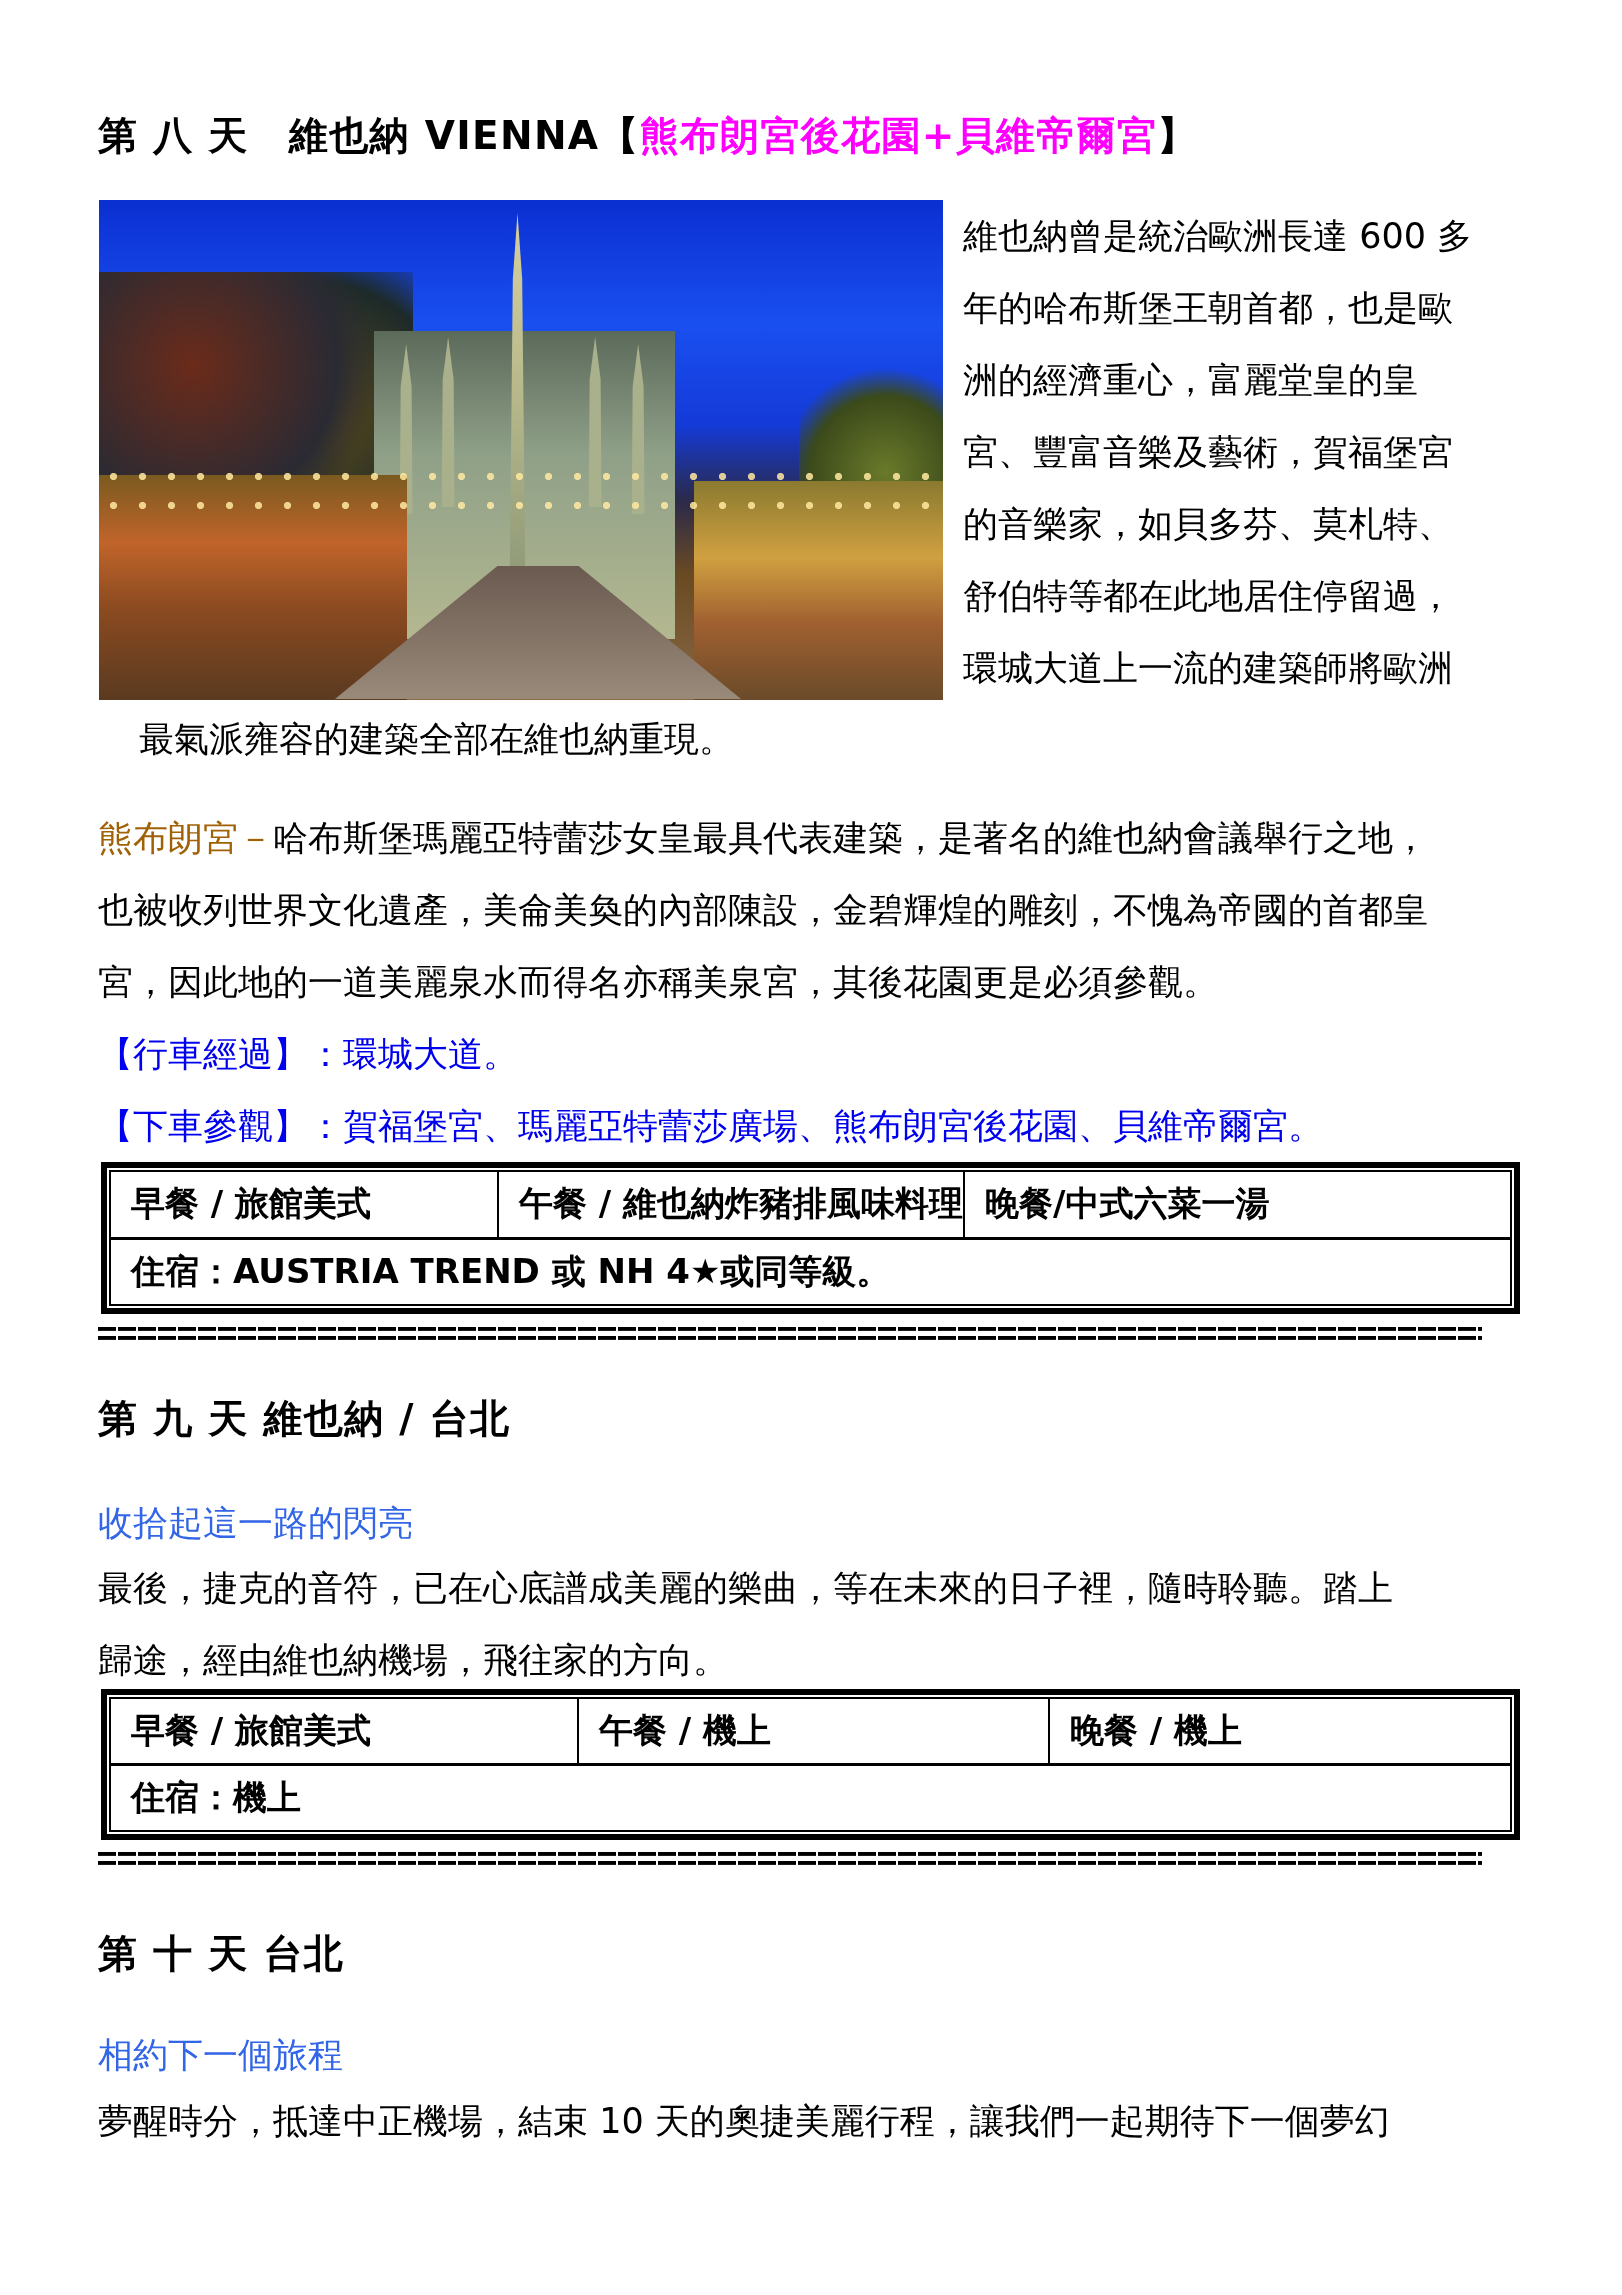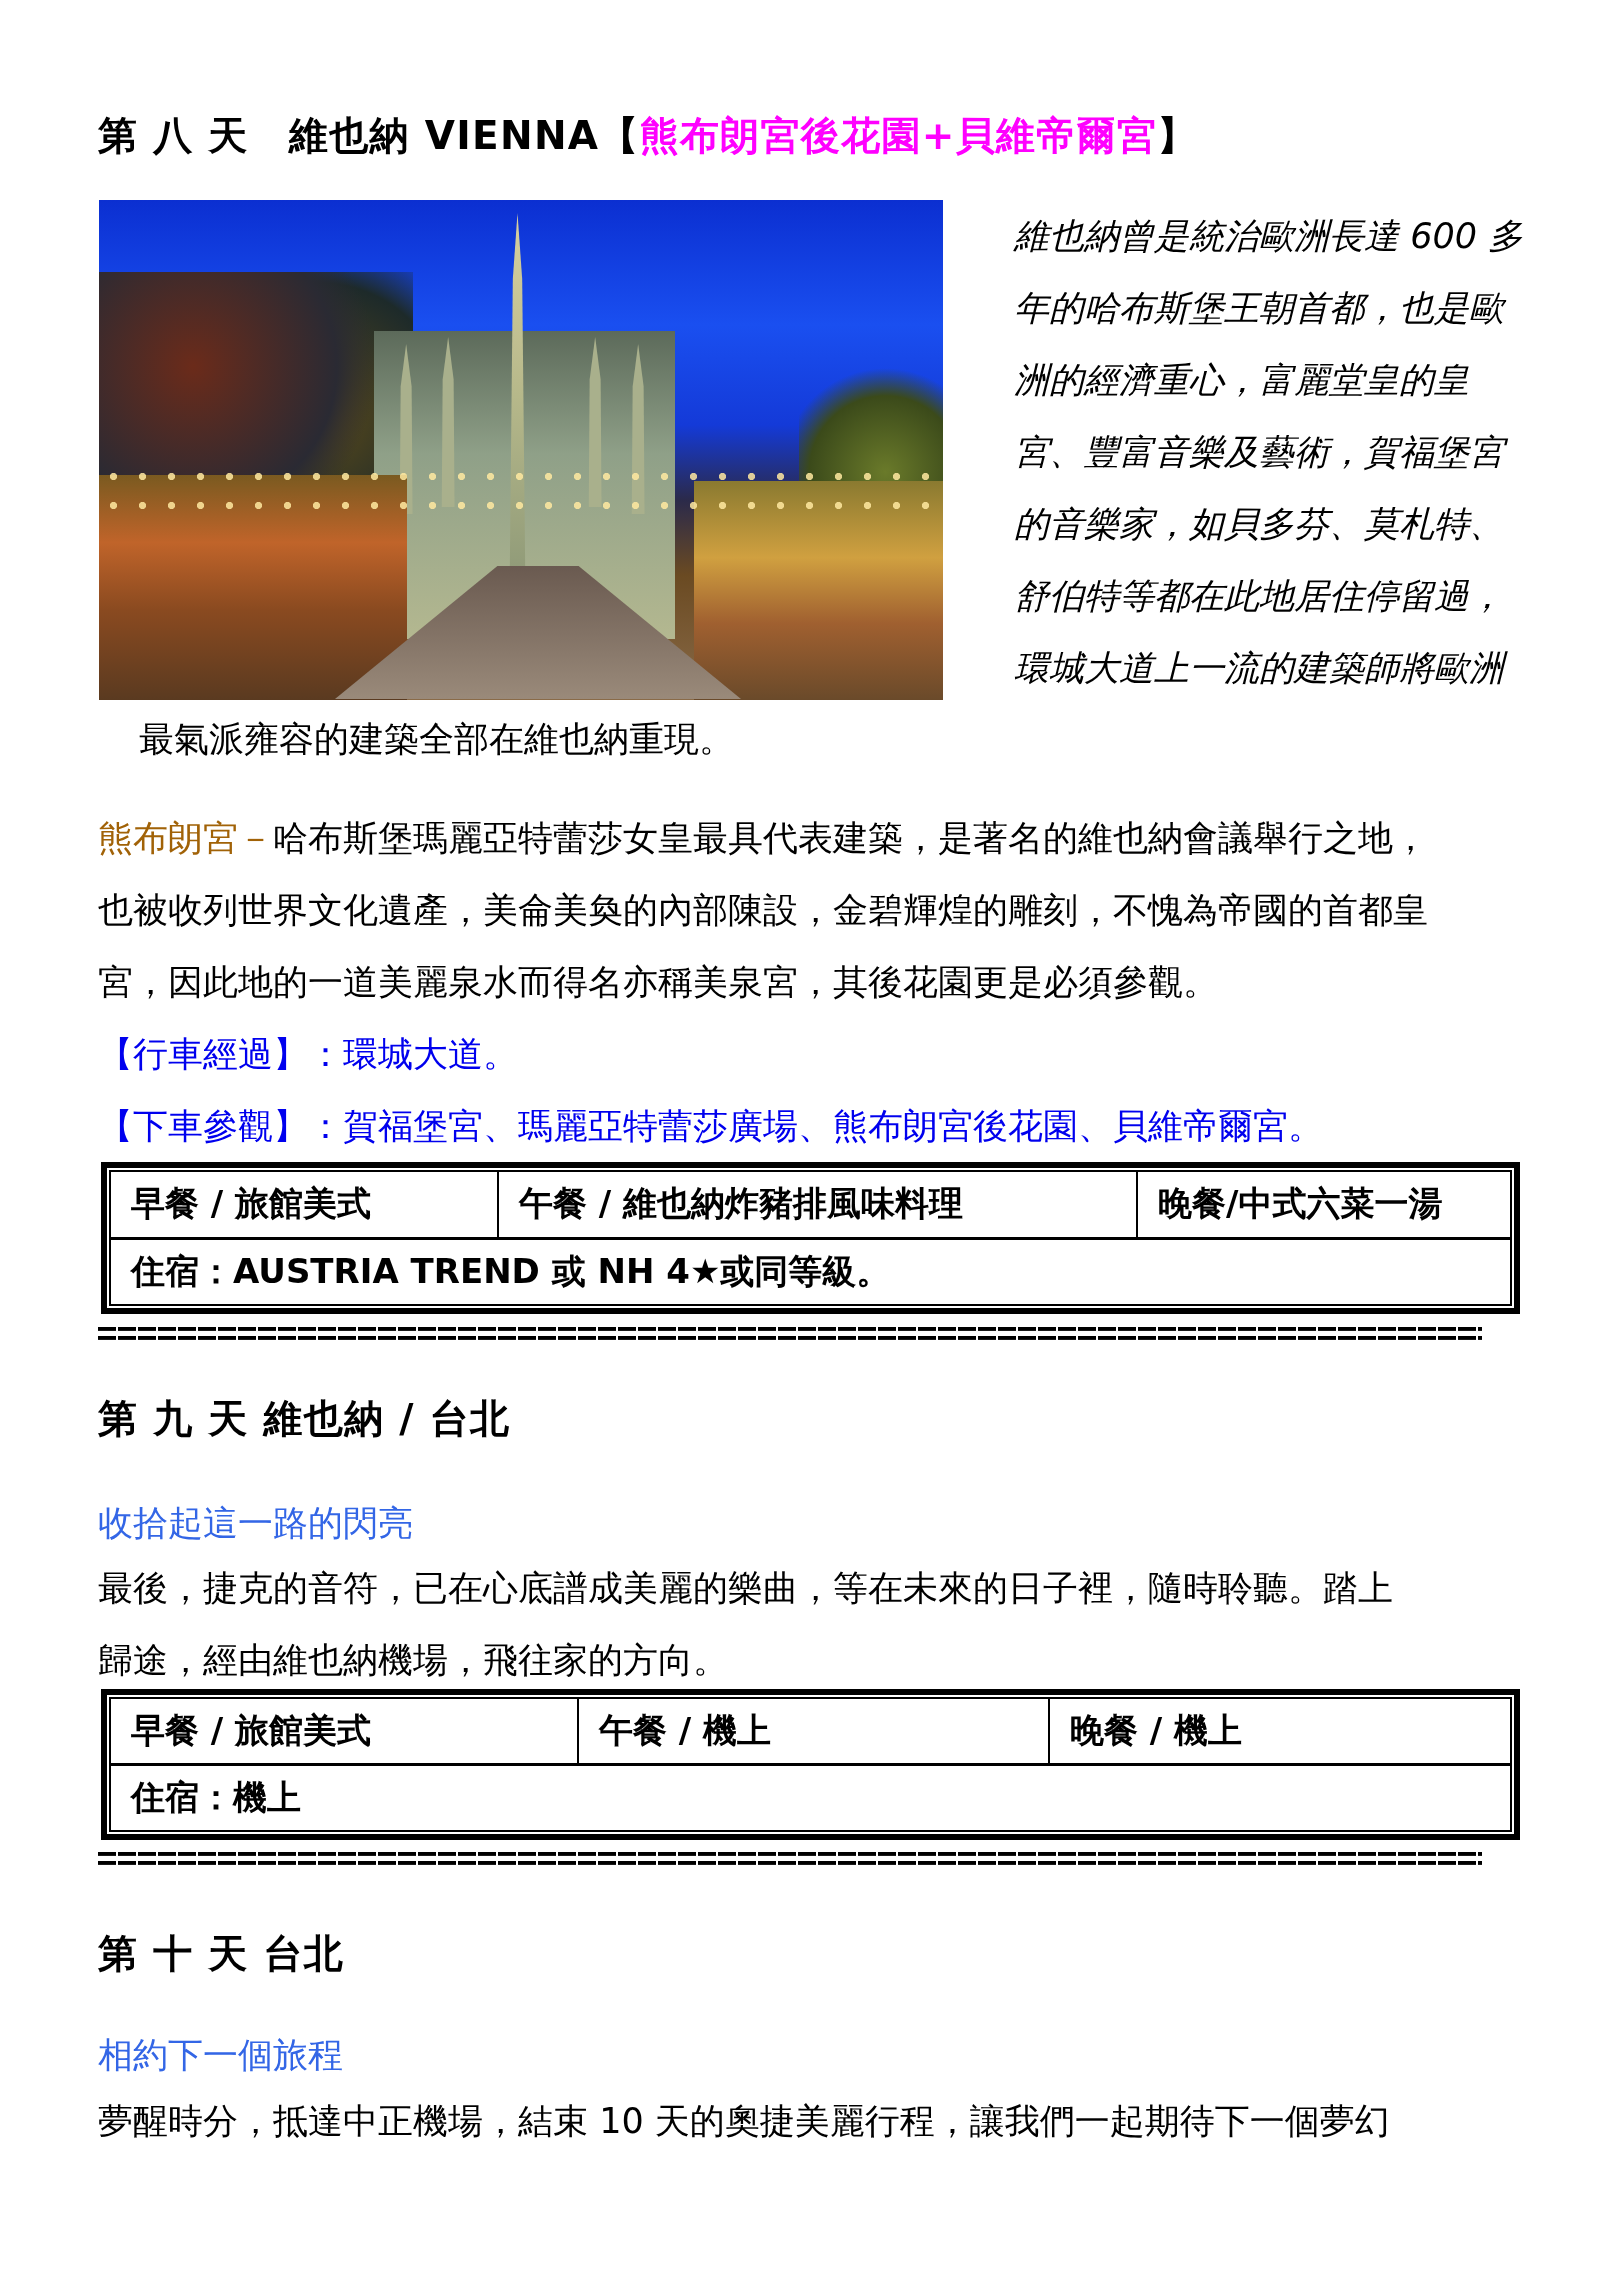--- a/index.html
+++ b/index.html
@@ -67,21 +67,21 @@
   <div class="spire" style="left:487px; top:137px;"></div>
   <div class="spire" style="left:530px; top:144px;"></div>
   <div class="tower"></div>
   <div class="tree-r"></div>
   <div class="stalls-l"></div>
   <div class="stalls-r"></div>
   <div class="street"></div>
   <div class="lights"></div>
 </div>
 
-<div class="abs body-text" style="left:1014px; top:200px;font-style:italic;">
+<div class="abs body-text" style="left:963px; top:200px;">
   <div>維也納曾是統治歐洲長達 600 多</div>
   <div>年的哈布斯堡王朝首都，也是歐</div>
   <div>洲的經濟重心，富麗堂皇的皇</div>
   <div>宮、豐富音樂及藝術，賀福堡宮</div>
   <div>的音樂家，如貝多芬、莫札特、</div>
   <div>舒伯特等都在此地居住停留過，</div>
   <div>環城大道上一流的建築師將歐洲</div>
 </div>
 <div class="abs body-text" style="left:108px; top:703px;margin-left:31px;">最氣派雍容的建築全部在維也納重現。</div>
 
@@ -91,21 +91,21 @@
   <div>宮，因此地的一道美麗泉水而得名亦稱美泉宮，其後花園更是必須參觀。</div>
 </div>
 
 <div class="abs body-text blue" style="left:98px; top:1018px;">【行車經過】：環城大道。</div>
 <div class="abs body-text blue" style="left:98px; top:1090px;">【下車參觀】：賀福堡宮、瑪麗亞特蕾莎廣場、熊布朗宮後花園、貝維帝爾宮。</div>
 
 <div class="meal-table" style="left:101px; top:1162px; width:1419px; height:152px;">
   <div class="meal-inner">
     <div class="meal-row">
       <div class="meal-cell" style="width:386px;">早餐 / 旅館美式</div>
-      <div class="meal-cell" style="width:639px;">午餐 / 維也納炸豬排風味料理</div>
+      <div class="meal-cell" style="width:466px;">午餐 / 維也納炸豬排風味料理</div>
       <div class="meal-cell" style="flex:1;">晚餐/中式六菜一湯</div>
     </div>
     <div class="meal-row">
       <div class="meal-cell" style="flex:1;">住宿：AUSTRIA TREND 或 NH 4★或同等級。</div>
     </div>
   </div>
 </div>
 <div class="sep" style="left:98px; top:1327px; width:1384px;"></div>
 
 <div class="abs h" style="left:98px; top:1399px;">第 九 天 維也納 / 台北</div>

